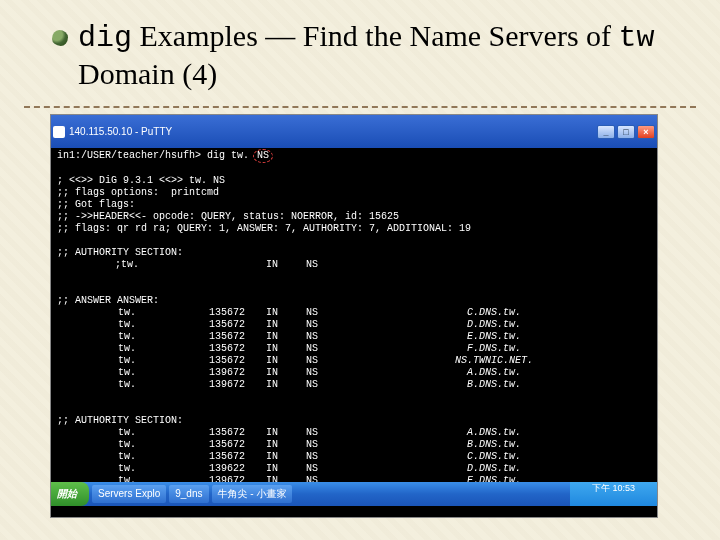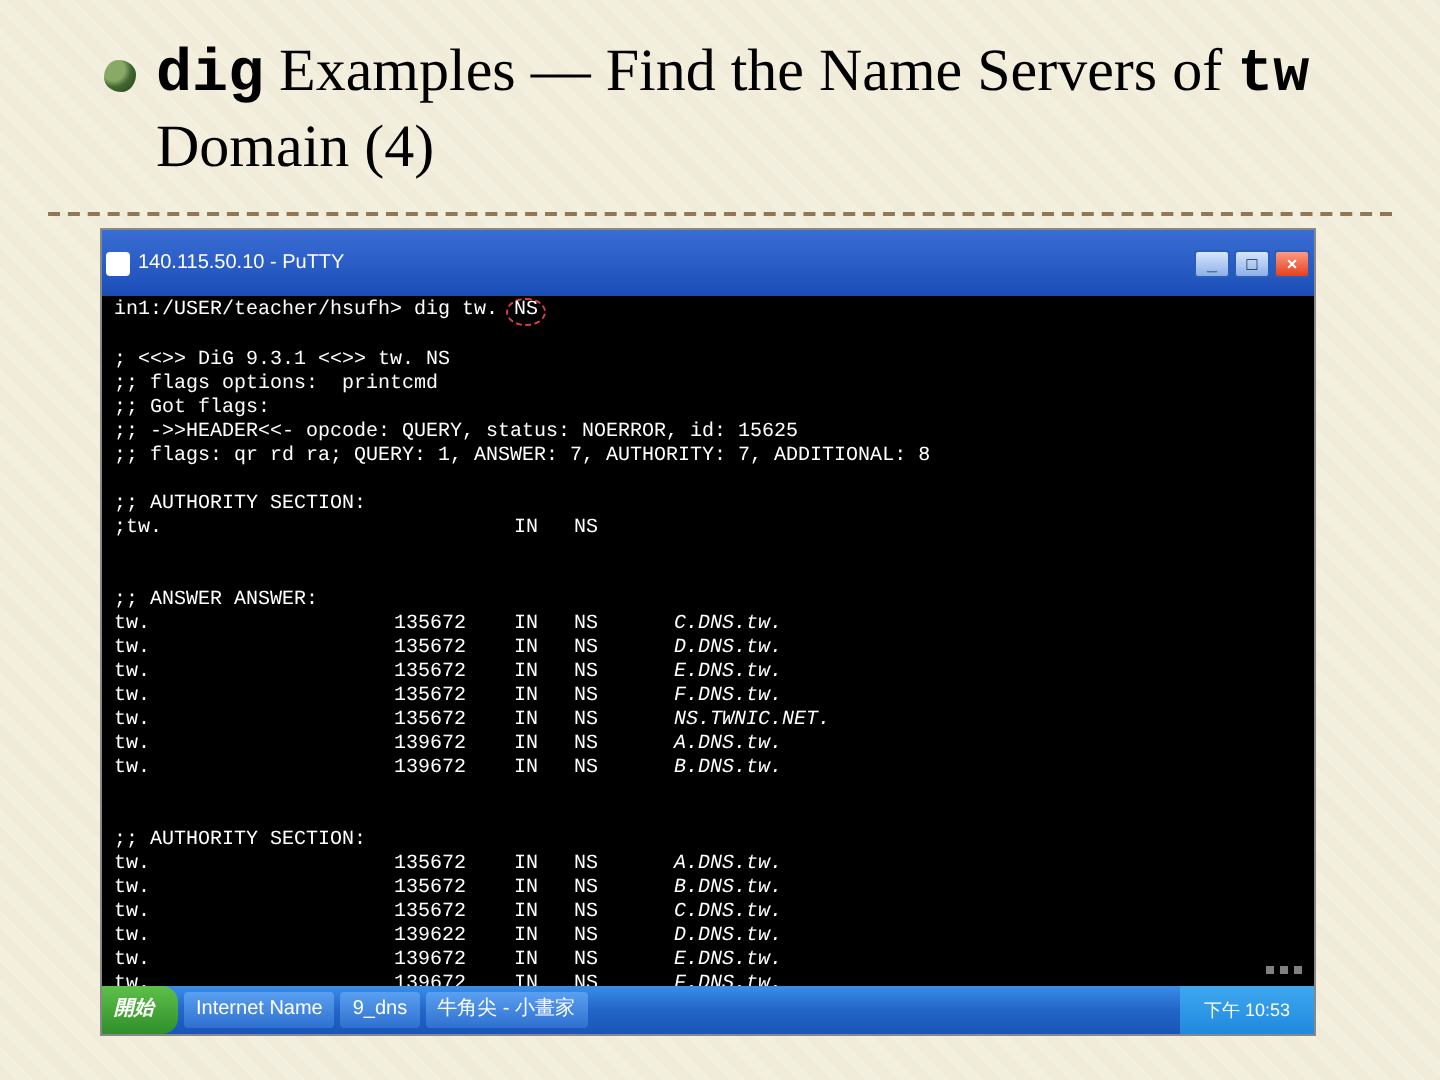--- a/index.html
+++ b/index.html
@@ -17,21 +17,21 @@
     position: relative;
     background:
       repeating-linear-gradient(45deg, rgba(160,140,100,0.05) 0 6px, rgba(160,140,100,0.02) 6px 12px);
   }
   .title {
     padding: 18px 60px 8px 78px;
     font-size: 30px;
     line-height: 1.2;
     color: #000;
   }
-  .title .mono { font-family: "Courier New", monospace; font-weight: bold; }
+  .title .mono { font-family: "Courier New", monospace; font-weight: normal; }
   .title-bullet {
     position: absolute;
     left: 52px;
     top: 30px;
     width: 16px;
     height: 16px;
   }
   .title-bullet::before {
     content: "";
     position: absolute;
@@ -87,29 +87,29 @@
     white-space: pre;
     overflow: hidden;
   }
   .term .circle {
     display: inline-block;
     border: 1px dashed #e04040;
     border-radius: 50%;
     padding: 0 3px;
     margin-left: -2px;
   }
-  .row { display: flex; }
+  .row { display: flex; text-align: center; }
   .c0 { width: 140px; }
   .c1 { width: 60px; }
   .c2 { width: 30px; }
   .c3 { width: 50px; }
   .c4 { flex: 1; font-style: italic; }
   .taskbar {
     position: absolute;
-    left: 0; right: 0; bottom: 0;
+    left: 0; right: 0; bottom: 11px;
     height: 24px;
     background: linear-gradient(#3a8ee8, #2265c8 50%, #1a55b8);
     display: flex;
     align-items: center;
     font-family: Tahoma, sans-serif;
     font-size: 10px;
     color: #fff;
   }
   .start {
     height: 100%;
@@ -126,23 +126,23 @@
     background: linear-gradient(#5aa0f0,#2f70d0);
     border-radius: 2px;
     display: flex; align-items: center;
     max-width: 110px;
     overflow: hidden;
     white-space: nowrap;
   }
   .tray {
     margin-left: auto;
     height: 100%;
-    padding: 0 12px;
+    padding: 0 22px;
     background: linear-gradient(#3fa8ef,#1f88df);
-    display: flex; align-items: center;
+    display: flex; 
     gap: 4px;
   }
   .tray .clock { font-size: 9px; }
   .dots {
     position: absolute;
     right: 6px;
     bottom: 30px;
     display: flex; gap: 3px;
   }
   .dots span { width:4px; height:4px; background:#fff; opacity:.5; }
@@ -167,21 +167,21 @@
       <div class="win-btn close">×</div>
     </div>
 
     <div class="term">
 <span><span>in1:/USER/teacher/hsufh&gt; dig tw. </span><span class="circle">NS</span></span>
 <span></span>
 <span>; &lt;&lt;&gt;&gt; DiG 9.3.1 &lt;&lt;&gt;&gt; tw. NS</span>
 <span>;; flags options:  printcmd</span>
 <span>;; Got flags:</span>
 <span>;; -&gt;&gt;HEADER&lt;&lt;- opcode: QUERY, status: NOERROR, id: 15625</span>
-<span>;; flags: qr rd ra; QUERY: 1, ANSWER: 7, AUTHORITY: 7, ADDITIONAL: 8</span>
+<span>;; flags: qr rd ra; QUERY: 1, ANSWER: 7, AUTHORITY: 7, ADDITIONAL: 19</span>
 <span></span>
 <span>;; AUTHORITY SECTION:</span>
 <div class="row"><span class="c0">;tw.</span><span class="c1"></span><span class="c2">IN</span><span class="c3">NS</span><span class="c4"></span></div>
 
 <span>;; ANSWER ANSWER:</span>
 <div id="answer-rows"><div class="row"><span class="c0">tw.</span><span class="c1">135672</span><span class="c2">IN</span><span class="c3">NS</span><span class="c4">C.DNS.tw.</span></div><div class="row"><span class="c0">tw.</span><span class="c1">135672</span><span class="c2">IN</span><span class="c3">NS</span><span class="c4">D.DNS.tw.</span></div><div class="row"><span class="c0">tw.</span><span class="c1">135672</span><span class="c2">IN</span><span class="c3">NS</span><span class="c4">E.DNS.tw.</span></div><div class="row"><span class="c0">tw.</span><span class="c1">135672</span><span class="c2">IN</span><span class="c3">NS</span><span class="c4">F.DNS.tw.</span></div><div class="row"><span class="c0">tw.</span><span class="c1">135672</span><span class="c2">IN</span><span class="c3">NS</span><span class="c4">NS.TWNIC.NET.</span></div><div class="row"><span class="c0">tw.</span><span class="c1">139672</span><span class="c2">IN</span><span class="c3">NS</span><span class="c4">A.DNS.tw.</span></div><div class="row"><span class="c0">tw.</span><span class="c1">139672</span><span class="c2">IN</span><span class="c3">NS</span><span class="c4">B.DNS.tw.</span></div></div>
 
 <span>;; AUTHORITY SECTION:</span>
 <div id="authority-rows"><div class="row"><span class="c0">tw.</span><span class="c1">135672</span><span class="c2">IN</span><span class="c3">NS</span><span class="c4">A.DNS.tw.</span></div><div class="row"><span class="c0">tw.</span><span class="c1">135672</span><span class="c2">IN</span><span class="c3">NS</span><span class="c4">B.DNS.tw.</span></div><div class="row"><span class="c0">tw.</span><span class="c1">135672</span><span class="c2">IN</span><span class="c3">NS</span><span class="c4">C.DNS.tw.</span></div><div class="row"><span class="c0">tw.</span><span class="c1">139622</span><span class="c2">IN</span><span class="c3">NS</span><span class="c4">D.DNS.tw.</span></div><div class="row"><span class="c0">tw.</span><span class="c1">139672</span><span class="c2">IN</span><span class="c3">NS</span><span class="c4">E.DNS.tw.</span></div><div class="row"><span class="c0">tw.</span><span class="c1">139672</span><span class="c2">IN</span><span class="c3">NS</span><span class="c4">F.DNS.tw.</span></div></div>
 
@@ -190,21 +190,21 @@
     </div>
 
     <div class="dots">
         <span></span>
         <span></span>
         <span></span>
       </div>
 
     <div class="taskbar">
       <div class="start">開始</div>
-      <div class="task">Internet Name</div>
+      <div class="task">Servers Explo</div>
       <div class="task">9_dns</div>
       <div class="task">牛角尖 - 小畫家</div>
       <div class="tray">
         <span class="clock">下午 10:53</span>
       </div>
     </div>
   </div>
 </div>
 
 </body></html>

